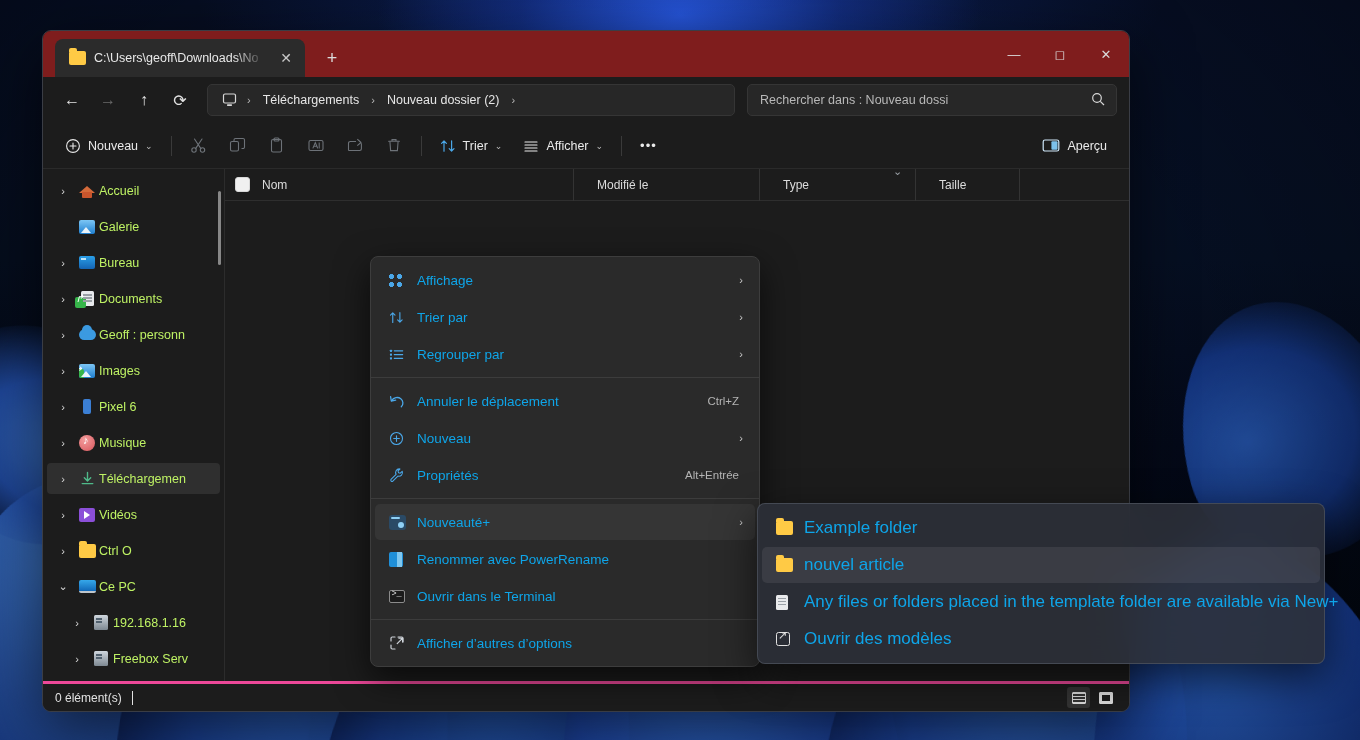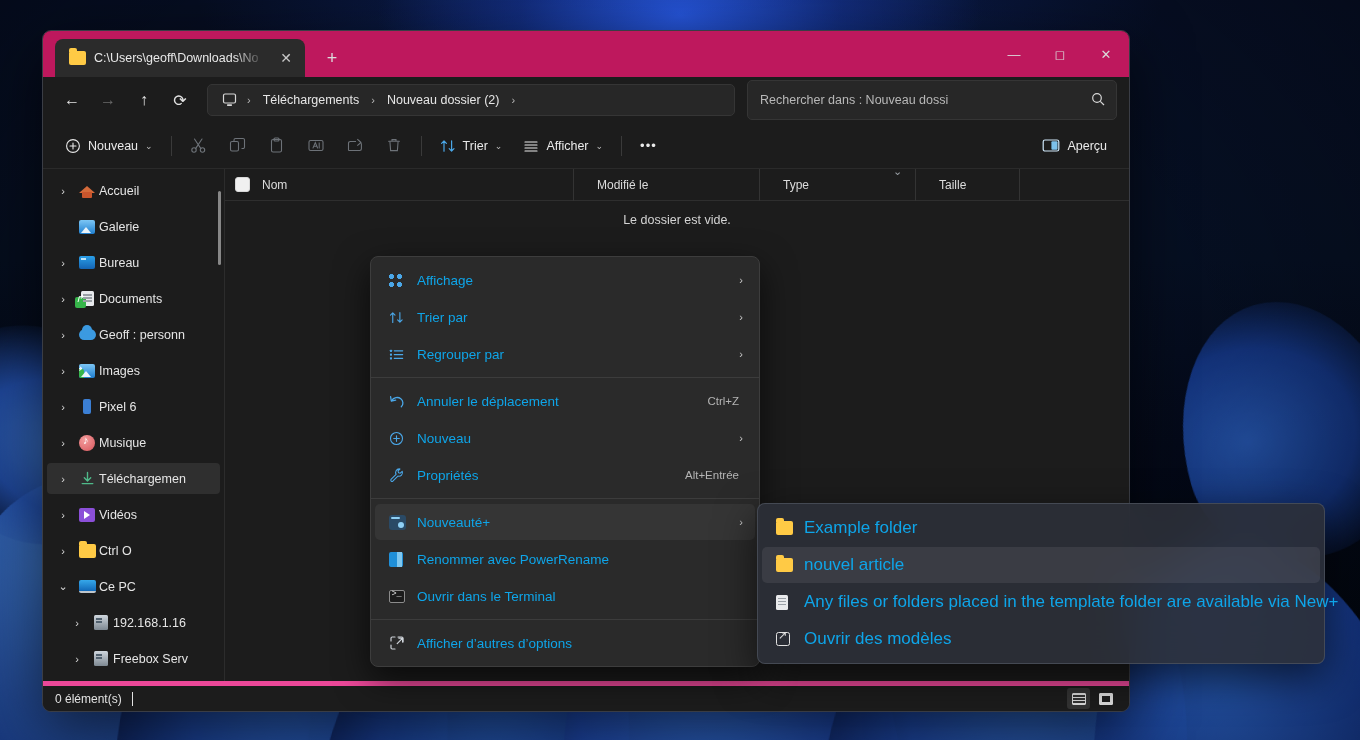--- a/index.html
+++ b/index.html
@@ -67,21 +67,21 @@
     border-radius: 9px;
     border: 1px solid #3a3d45;
     overflow: hidden;
     box-shadow: 0 20px 60px rgba(0,0,0,.6);
     display: flex; flex-direction: column;
   }
 
   
   .titlebar {
     height: 46px; flex: 0 0 46px;
-    background: #be185d;
+    background: #7f1d1d;
     display: flex; align-items: flex-end;
     position: relative;
   }
   .tabstrip { display: flex; align-items: flex-end; padding-left: 12px; gap: 2px; }
   .tab {
     height: 38px; min-width: 250px; max-width: 250px;
     background: #2b2b2b;
     border-radius: 8px 8px 0 0;
     display: flex; align-items: center; gap: 8px;
     padding: 0 6px 0 14px;
@@ -135,21 +135,21 @@
   .crumb {
     color: #e6e6e6; font-size: 12.5px; padding: 3px 7px; border-radius: 4px;
     white-space: nowrap;
   }
   .crumb-sep { color: #b9b9b9; font-size: 11px; padding: 0 3px; }
   .crumb-icon {
     width: 26px; height: 24px; display: flex; align-items: center; justify-content: center;
     color: #d8d8d8;
   }
   .searchbox {
-    flex: 1; height: 40px; margin-left: 10px;
+    flex: 1; height: 32px; margin-left: 10px;
     background: #272727; border: 1px solid #353535; border-radius: 5px;
     display: flex; align-items: center; padding: 0 8px 0 12px;
   }
   .searchbox .ph {
     flex: 1; color: #b8b8b8; font-size: 12.5px; white-space: nowrap; overflow: hidden;
   }
   .search-icon { color: #d8d8d8; font-size: 13px; width: 20px; text-align: center; }
 
   
   .cmdbar {
@@ -181,21 +181,21 @@
   .navitem {
     height: 31px; display: flex; align-items: center;
     padding-left: 4px; gap: 0; margin: 0 4px 5px 4px; border-radius: 4px;
     white-space: nowrap;
   }
   .navitem.sel { background: #2f2f2f; }
   .navitem .exp {
     width: 24px; text-align: center; color: #d8d8d8; font-size: 11px; flex: 0 0 24px;
   }
   .navitem .nicon { width: 24px; flex: 0 0 24px; display: flex; align-items: center; justify-content: center; }
-  .navitem .nlabel { color: #e5e5e5; font-size: 12.5px; overflow: hidden; }
+  .navitem .nlabel { color: #bef264; font-size: 12.5px; overflow: hidden; }
   .navitem.depth1 { padding-left: 18px; }
   .sb-track {
     position: absolute; right: 3px; top: 22px; width: 3px; height: 74px;
     background: #9a9a9a; border-radius: 2px; opacity: .85;
   }
 
   
   .ic { display: inline-block; position: relative; }
   .ic-folder { width: 17px; height: 14px; background: #ffca45; border-radius: 2px; }
   .ic-folder:before { content:""; position:absolute; left:0; top:-3px; width:8px; height:4px; background:#ffca45; border-radius:2px 2px 0 0; }
@@ -251,21 +251,21 @@
     position: absolute; left: 668px; top: -4px; color: #9aa0a6; font-size: 11px;
   }
   .emptymsg {
     position: absolute; left: 0; right: 0; top: 44px;
     text-align: center; color: #d4d4d4; font-size: 12.5px;
   }
 
   
   .statusbar {
     height: 30px; flex: 0 0 30px; background: #1c1c1c;
-    border-top: 5px solid #ec4899;
+    border-top: 3px solid #ec4899;
     display: flex; align-items: center; padding: 0 12px;
   }
   .status-text { color: #e2e2e2; font-size: 12px; }
   .caret { display:inline-block; width:1px; height:14px; background:#e2e2e2; margin-left:10px; vertical-align:-2px; }
   .viewtoggles { margin-left: auto; display: flex; gap: 4px; }
   .vt { width: 23px; height: 21px; border-radius: 3px; display:flex; align-items:center; justify-content:center; }
   .vt.active { background: #343434; }
   .vt-list { width: 14px; height: 12px; border: 1.5px solid #dcdcdc; border-radius: 1px;
     background: repeating-linear-gradient(180deg,#dcdcdc 0 1.5px, transparent 1.5px 3px); }
   .vt-tile { width: 14px; height: 12px; border: 1.5px solid #dcdcdc; border-radius: 1px; background:#dcdcdc; }
@@ -636,21 +636,20 @@
         </div>
         <div class="col c-type">
           <span>Type</span>
         </div>
         <div class="col c-size">
           <span>Taille</span>
         </div>
         <div class="col c-rest"></div>
         <span class="sortcaret">⌄</span>
       </div>
-      <div class="emptymsg">Le dossier est vide.</div>
     </div>
   </div>
 
   <div class="statusbar">
     <span class="status-text">0 élément(s)</span>
     <span class="caret"></span>
     <div class="viewtoggles">
       <div class="vt active">
           <span class="vt-list"></span>
         </div>

